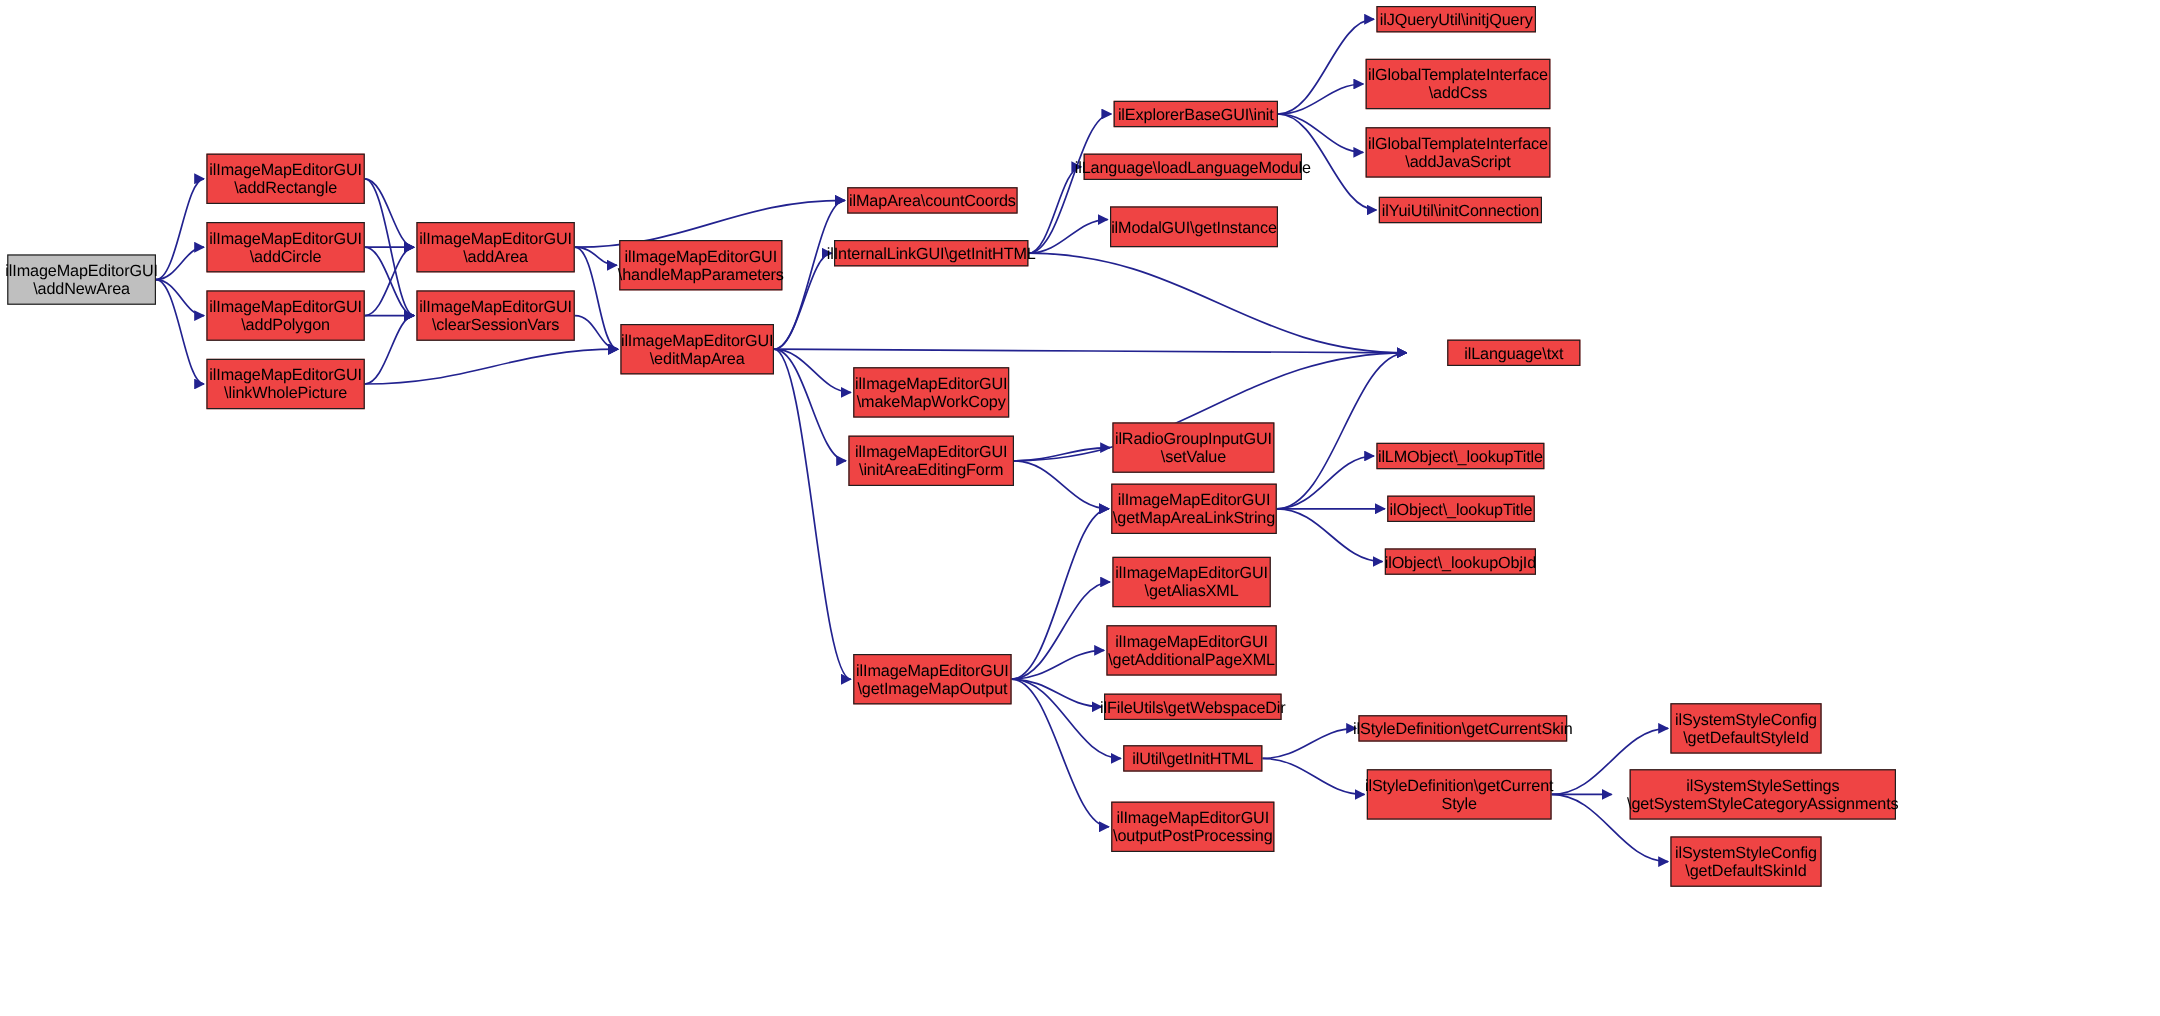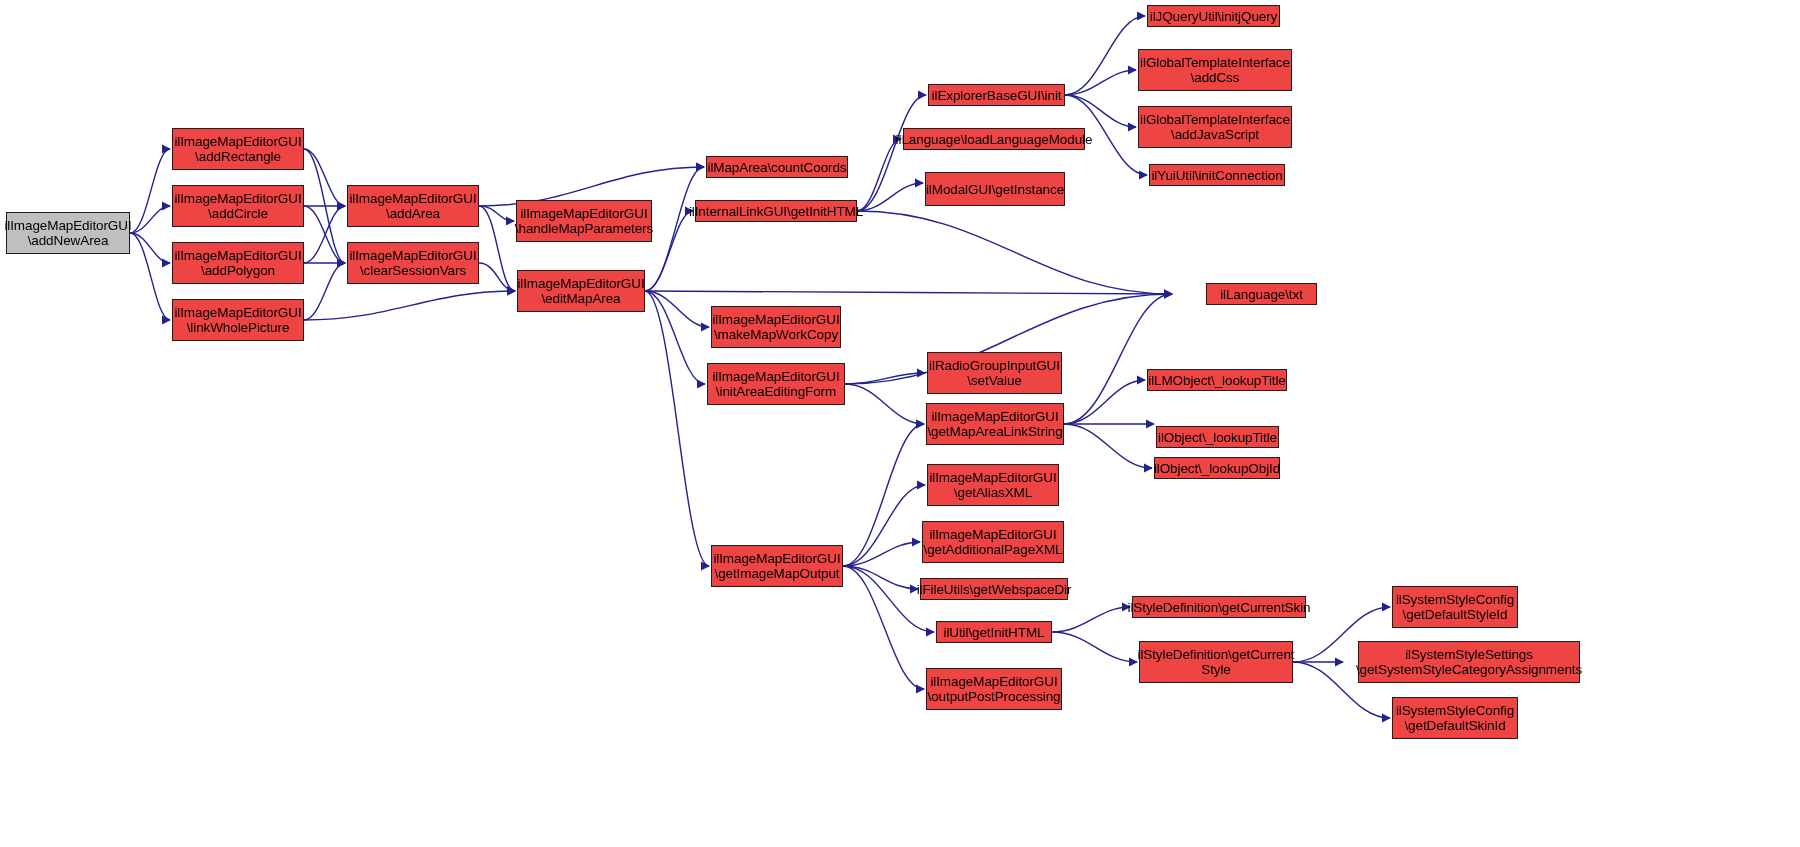--- a/index.html
+++ b/index.html
@@ -154,21 +154,21 @@
       <div class="node" style="left: 926px; top: 668px; width: 136px; height: 42px;"><span class="node-label">ilImageMapEditorGUI
 \outputPostProcessing</span></div>
       <div class="node" style="left: 1147px; top: 5px; width: 133px; height: 22px;"><span class="node-label">ilJQueryUtil\initjQuery</span></div>
       <div class="node" style="left: 1138px; top: 49px; width: 154px; height: 42px;"><span class="node-label">ilGlobalTemplateInterface
 \addCss</span></div>
       <div class="node" style="left: 1138px; top: 106px; width: 154px; height: 42px;"><span class="node-label">ilGlobalTemplateInterface
 \addJavaScript</span></div>
       <div class="node" style="left: 1149px; top: 164px; width: 136px; height: 22px;"><span class="node-label">ilYuiUtil\initConnection</span></div>
       <div class="node" style="left: 1206px; top: 283px; width: 111px; height: 22px;"><span class="node-label">ilLanguage\txt</span></div>
       <div class="node" style="left: 1147px; top: 369px; width: 140px; height: 22px;"><span class="node-label">ilLMObject\_lookupTitle</span></div>
-      <div class="node" style="left: 1156px; top: 426px; width: 123px; height: 22px;"><span class="node-label">ilObject\_lookupTitle</span></div>
+      <div class="node" style="left: 1156px; top: 413px; width: 123px; height: 22px;"><span class="node-label">ilObject\_lookupTitle</span></div>
       <div class="node" style="left: 1154px; top: 457px; width: 126px; height: 22px;"><span class="node-label">ilObject\_lookupObjId</span></div>
       <div class="node" style="left: 1132px; top: 596px; width: 174px; height: 22px;"><span class="node-label">ilStyleDefinition\getCurrentSkin</span></div>
       <div class="node" style="left: 1139px; top: 641px; width: 154px; height: 42px;"><span class="node-label">ilStyleDefinition\getCurrent
 Style</span></div>
       <div class="node" style="left: 1392px; top: 586px; width: 126px; height: 42px;"><span class="node-label">ilSystemStyleConfig
 \getDefaultStyleId</span></div>
       <div class="node" style="left: 1358px; top: 641px; width: 222px; height: 42px;"><span class="node-label">ilSystemStyleSettings
 \getSystemStyleCategoryAssignments</span></div>
       <div class="node" style="left: 1392px; top: 697px; width: 126px; height: 42px;"><span class="node-label">ilSystemStyleConfig
 \getDefaultSkinId</span></div>

